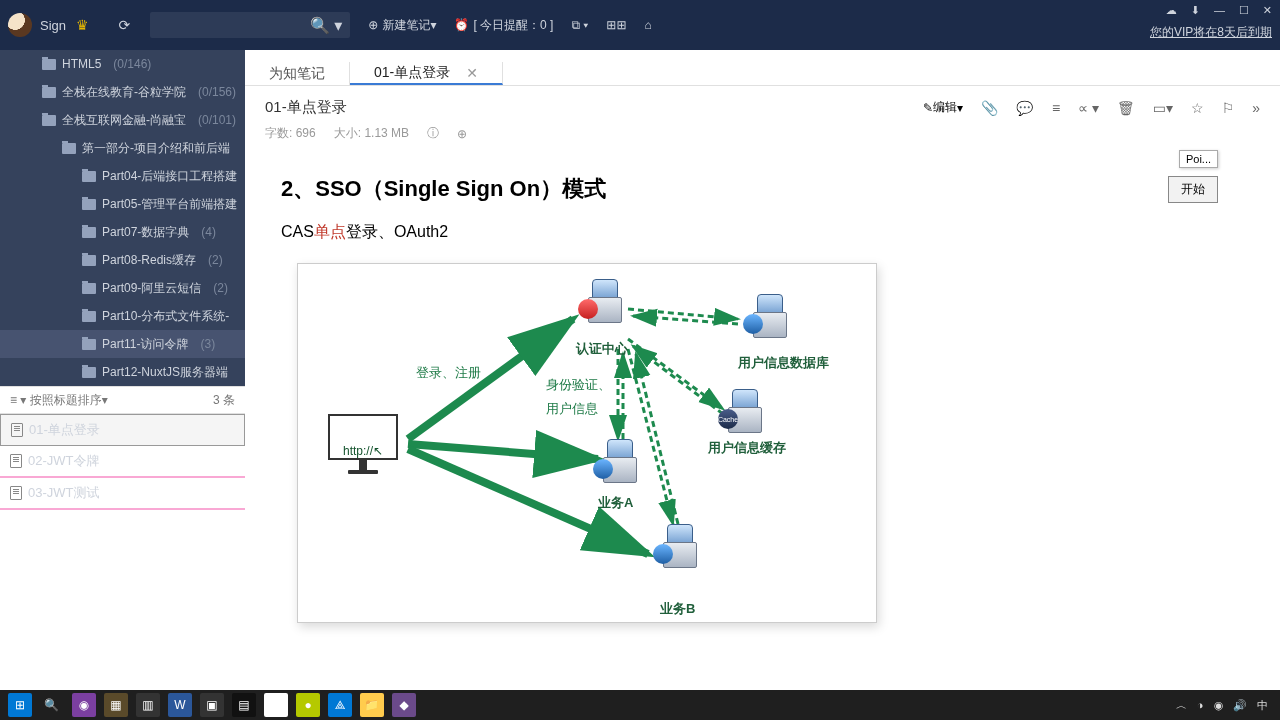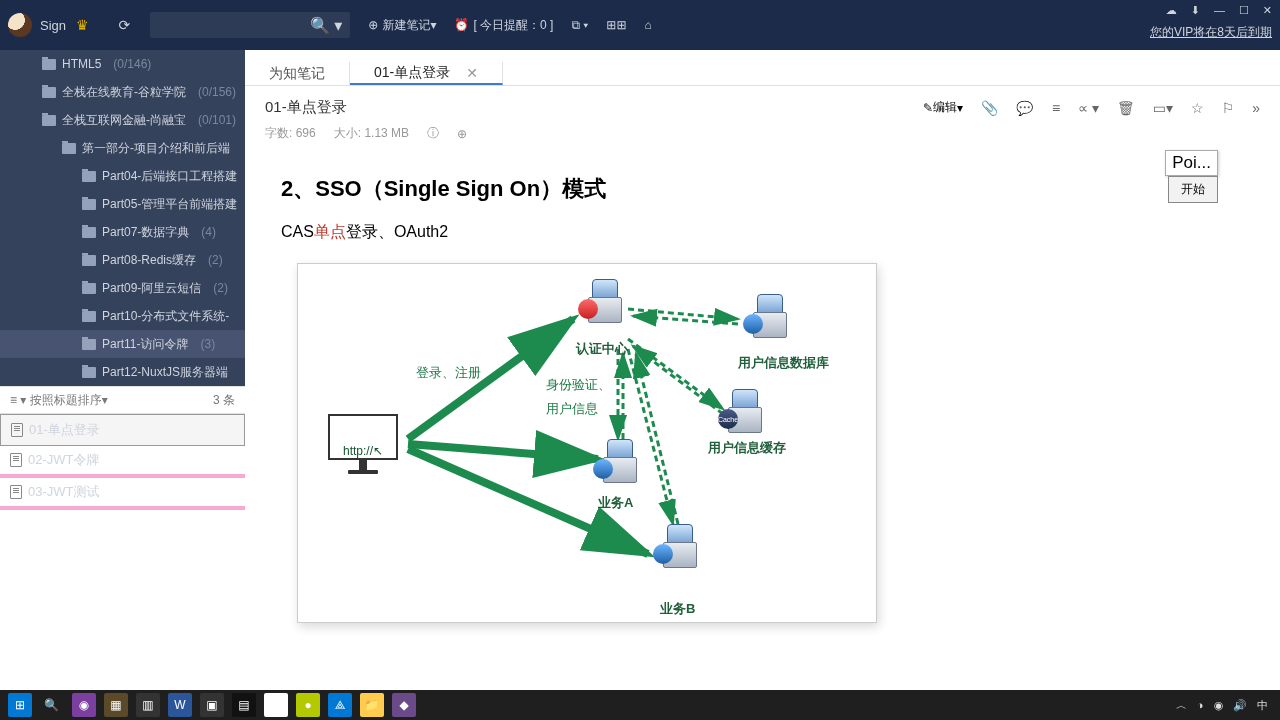--- a/index.html
+++ b/index.html
@@ -21,21 +21,21 @@
 .tree-item.l1 { padding-left: 42px; }
 .tree-item.l2 { padding-left: 62px; }
 .tree-item.l3 { padding-left: 82px; }
 .tree-item.sel { background: #475370; }
 .folder-icon { width: 14px; height: 11px; background: #94a2bc; border-radius: 1px; margin-right: 6px; position: relative; flex-shrink: 0; }
 .folder-icon::before { content:''; position:absolute; top:-2px; left:0; width:6px; height:2px; background:#94a2bc; }
 .item-count { color: #7b879c; margin-left: 12px; }
 .sort-bar { background: #ffffff; color: #777; height: 28px; display: flex; align-items: center; padding: 0 10px; font-size: 12px; border-top: 1px solid #e0e0e0; border-bottom: 1px solid #e0e0e0; }
 .sort-bar .count { margin-left: auto; }
 .note-list { background: #fff; flex: 1; }
-.note-item { height: 32px; display: flex; align-items: center; padding: 0 10px; font-size: 13px; border-bottom: 4px solid #f9a8d4; cursor: pointer; }
+.note-item { height: 32px; display: flex; align-items: center; padding: 0 10px; font-size: 13px; border-bottom: 2px solid #f9a8d4; cursor: pointer; }
 .note-item.sel { background: #f5f5f5; border: 1px solid #999; }
 .doc-icon { width: 12px; height: 14px; border: 1px solid #888; border-radius: 1px; margin-right: 6px; position: relative; }
 .doc-icon::after { content:''; position:absolute; top:2px; left:2px; right:2px; height:1px; background:#888; box-shadow: 0 2px 0 #888, 0 4px 0 #888; }
 .content { flex: 1; background: #fff; display: flex; flex-direction: column; position: relative; }
 .tabs { height: 36px; display: flex; border-bottom: 1px solid #e0e0e0; }
 .tab { padding: 0 24px; display: flex; align-items: center; font-size: 14px; color: #555; border-right: 1px solid #e0e0e0; cursor: pointer; position: relative; margin-top: 12px; }
 .tab.active { border-bottom: 2px solid #3a7bd5; color: #222; }
 .tab .close { margin-left: 16px; color: #999; }
 .doc-header { padding: 12px 20px 4px; display: flex; align-items: center; }
 .doc-title { font-size: 15px; color: #333; }
@@ -54,21 +54,21 @@
 .server .cyl { position: absolute; top: 0; left: 4px; width: 26px; height: 26px; background: linear-gradient(#cfe5fb,#5b8cc5); border: 1px solid #3a5e8a; border-radius: 4px; }
 .server .front-circ { position:absolute; bottom: 4px; left: -10px; width: 20px; height: 20px; border-radius: 50%; }
 .red-circ { background: linear-gradient(#ff6b6b,#c62020); }
 .blue-circ { background: linear-gradient(#6bb5ff,#1f5fa5); }
 .navy-circ { background: linear-gradient(#4a5d8a,#1c2b49); color:#fff; font-size:7px; display:flex; align-items:center; justify-content:center; }
 .monitor { position:absolute; width:70px; height:70px; }
 .monitor .screen { width:70px; height:46px; border:2px solid #333; background:#fff; display:flex; align-items:flex-end; justify-content:center; font-size:12px; color:#14532d; }
 .monitor .stand { width:8px; height:10px; background:#333; margin: 0 auto; }
 .monitor .base { width:30px; height:4px; background:#333; margin:0 auto; border-radius: 1px; }
 svg.arrows { position:absolute; top:0; left:0; width:100%; height:100%; pointer-events:none; }
-.tooltip-hover { position: absolute; right: 62px; top: 100px; background: #fff; border: 1px solid #aaa; padding: 2px 6px; font-size: 17px; box-shadow: 1px 1px 3px rgba(0,0,0,0.2); z-index:5; }
+.tooltip-hover { position: absolute; right: 62px; top: 100px; background: #fff; border: 1px solid #aaa; padding: 2px 6px; font-size: 11px; box-shadow: 1px 1px 3px rgba(0,0,0,0.2); z-index:5; }
 .start-btn { position: absolute; right: 62px; top: 126px; background: #f2f2f2; border: 1px solid #888; padding: 4px 12px; font-size: 12px; z-index:5; cursor:pointer; }
 .taskbar { position: absolute; bottom: 0; left: 0; right: 0; height: 30px; background: #1f1f1f; display: flex; align-items: center; padding: 0 4px; }
 .task-icon { width: 24px; height: 24px; margin: 0 4px; border-radius: 2px; display: flex; align-items: center; justify-content: center; font-size: 12px; color: #fff; cursor: pointer; }
 .tray { margin-left: auto; display: flex; align-items: center; gap: 10px; color: #ddd; font-size: 11px; padding-right: 8px; }
 </style>
 </head>
 <body>
 
 <div class="titlebar">
   <div class="avatar"></div>

